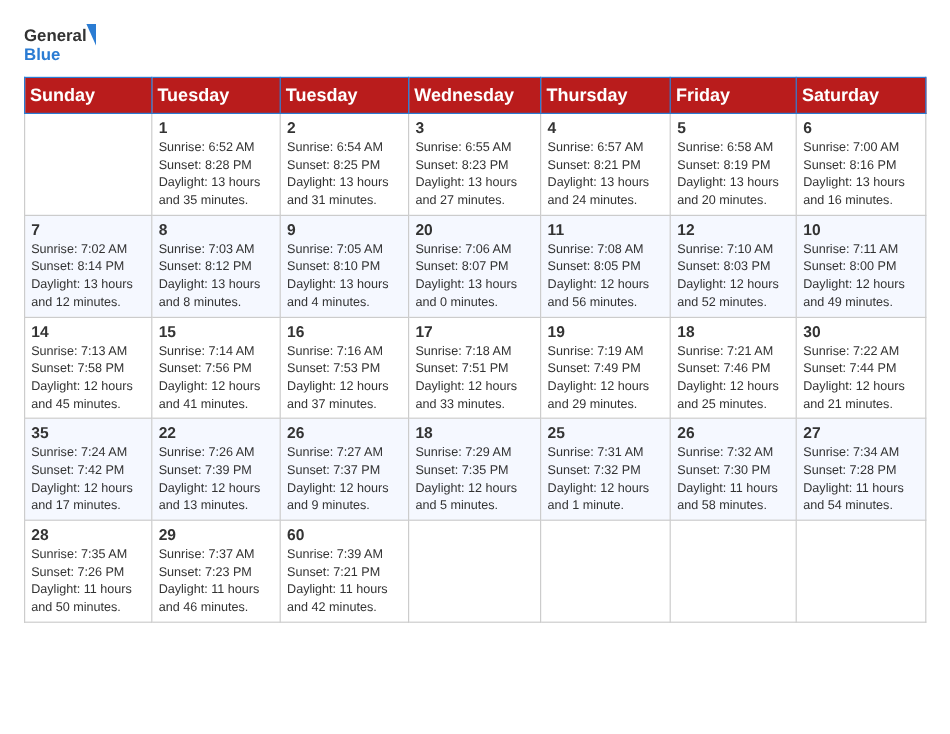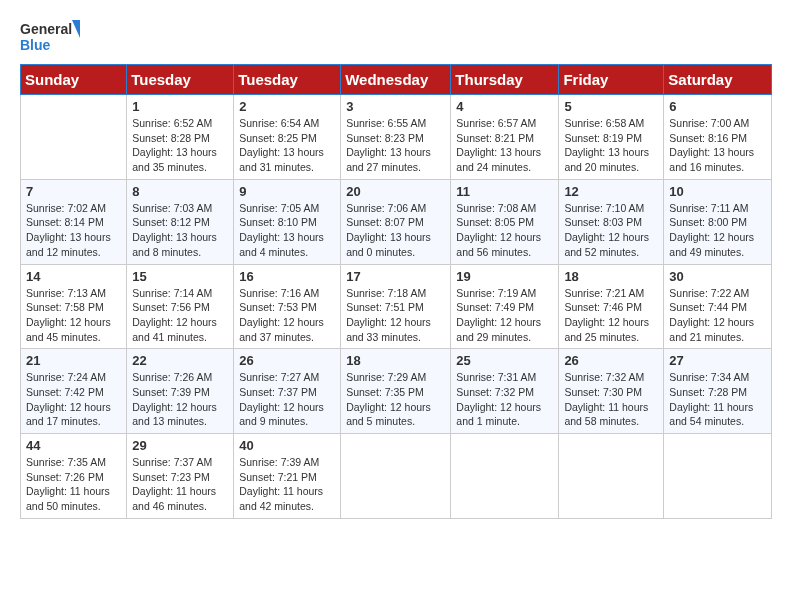--- a/index.html
+++ b/index.html
@@ -181,21 +181,21 @@
           <span class="day-num">18</span>
           <div class="day-info">Sunrise: 7:21 AM<br>Sunset: 7:46 PM<br>Daylight: 12 hours and 25 minutes.</div>
         </td>
         <td>
           <span class="day-num">30</span>
           <div class="day-info">Sunrise: 7:22 AM<br>Sunset: 7:44 PM<br>Daylight: 12 hours and 21 minutes.</div>
         </td>
       </tr>
       <tr>
         <td>
-          <span class="day-num">21</span>
+          <span class="day-num">35</span>
           <div class="day-info">Sunrise: 7:24 AM<br>Sunset: 7:42 PM<br>Daylight: 12 hours and 17 minutes.</div>
         </td>
         <td>
           <span class="day-num">22</span>
           <div class="day-info">Sunrise: 7:26 AM<br>Sunset: 7:39 PM<br>Daylight: 12 hours and 13 minutes.</div>
         </td>
         <td>
           <span class="day-num">26</span>
           <div class="day-info">Sunrise: 7:27 AM<br>Sunset: 7:37 PM<br>Daylight: 12 hours and 9 minutes.</div>
         </td>
@@ -211,29 +211,29 @@
           <span class="day-num">26</span>
           <div class="day-info">Sunrise: 7:32 AM<br>Sunset: 7:30 PM<br>Daylight: 11 hours and 58 minutes.</div>
         </td>
         <td>
           <span class="day-num">27</span>
           <div class="day-info">Sunrise: 7:34 AM<br>Sunset: 7:28 PM<br>Daylight: 11 hours and 54 minutes.</div>
         </td>
       </tr>
       <tr>
         <td>
-          <span class="day-num">44</span>
+          <span class="day-num">28</span>
           <div class="day-info">Sunrise: 7:35 AM<br>Sunset: 7:26 PM<br>Daylight: 11 hours and 50 minutes.</div>
         </td>
         <td>
           <span class="day-num">29</span>
           <div class="day-info">Sunrise: 7:37 AM<br>Sunset: 7:23 PM<br>Daylight: 11 hours and 46 minutes.</div>
         </td>
         <td>
-          <span class="day-num">40</span>
+          <span class="day-num">60</span>
           <div class="day-info">Sunrise: 7:39 AM<br>Sunset: 7:21 PM<br>Daylight: 11 hours and 42 minutes.</div>
         </td>
         <td class="empty-cell"></td>
         <td class="empty-cell"></td>
         <td class="empty-cell"></td>
         <td class="empty-cell"></td>
       </tr>
     </tbody>
 </table>
 

